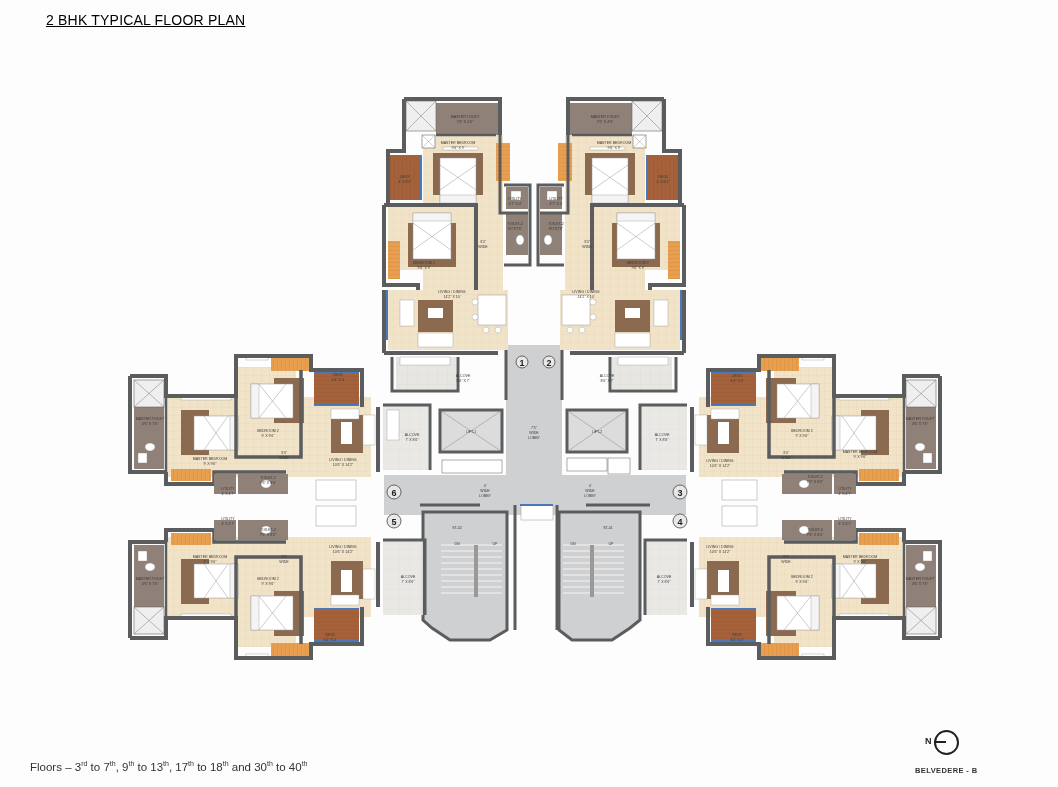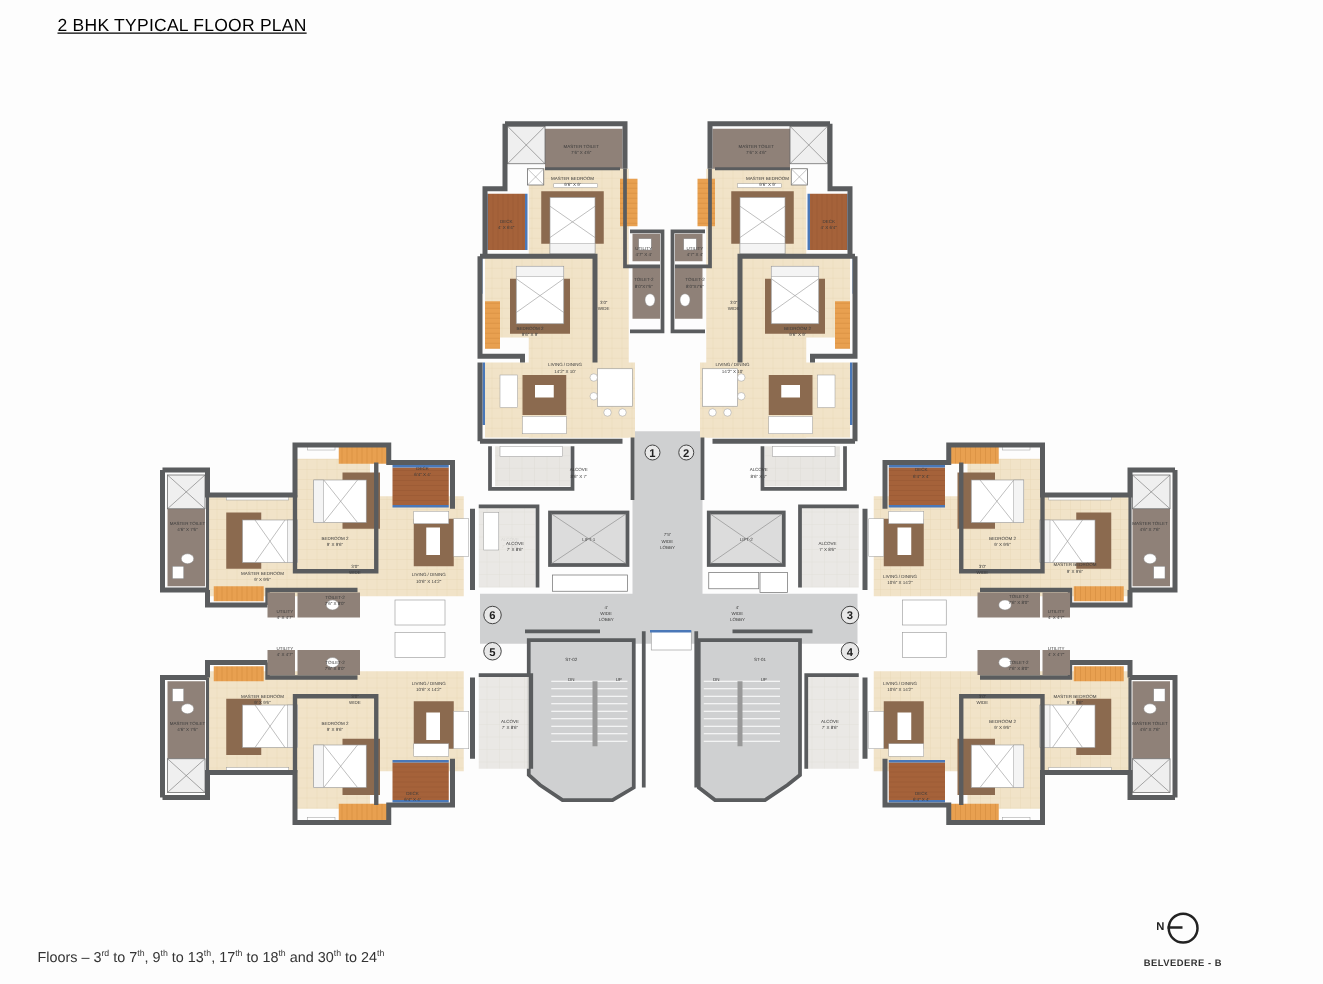--- a/index.html
+++ b/index.html
@@ -373,21 +373,21 @@
     <circle cx="680" cy="521" r="7" fill="#e8e8e8" stroke="#444" stroke-width="0.8"></circle>
     <text class="num" x="680" y="524.5">4</text>
   </g>
 </svg>
 
 <div class="footer">
   <span>Floors – </span><span>3</span><sup>rd</sup> <span>to</span> <span>7</span><sup>th</sup>,
   <span>9</span><sup>th</sup> <span>to</span> <span>13</span><sup>th</sup>,
   <span>17</span><sup>th</sup> <span>to</span> <span>18</span><sup>th</sup>
   <span>and</span>
-  <span>30</span><sup>th</sup> <span>to</span> <span>24</span><sup>th</sup>
+  <span>30</span><sup>th</sup> <span>to</span> <span>40</span><sup>th</sup>
 </div>
 
 <div class="compass">
   <span class="compass-n">N</span>
   <span class="compass-circle"></span>
   <span class="compass-line"></span>
 </div>
 <div class="project">BELVEDERE - B</div>
 
 </body></html>

